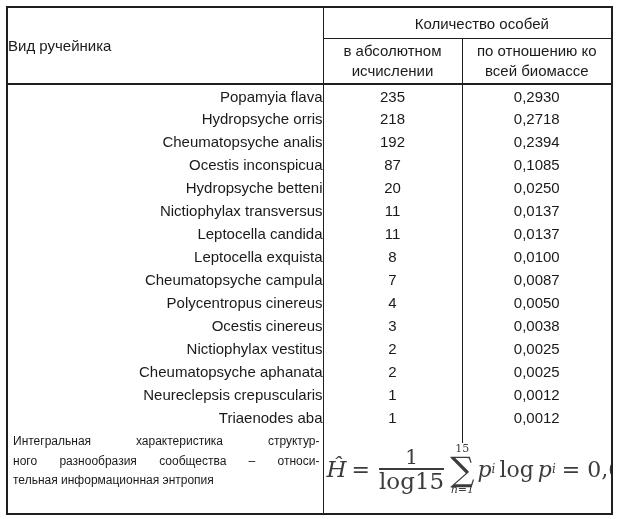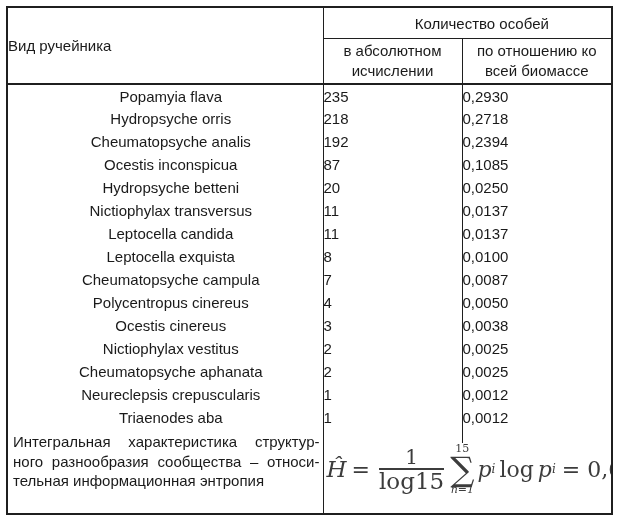--- a/index.html
+++ b/index.html
@@ -42,32 +42,32 @@
     height:44px;
     border-bottom:2px solid var(--border);
     text-align:center;vertical-align:middle;
     line-height:20px;
     padding:0 8px;
   }
   th.sub-head.rel{border-left:1px solid var(--border);}
   tr.data-row{height:23px;}
   tr.data-row td{vertical-align:middle;}
   td.sp{
-    text-align:center;padding-left:11px;
+    text-align:right;padding-left:11px;
     border-right:1px solid var(--border);
     white-space:nowrap;
   }
-  td.num{}
+  td.num{text-align:center;}
   td.num.rel{border-left:1px solid var(--border);}
   tr.summary-row{height:85px;}
   td.summary-label{
     vertical-align:top;
     border-right:1px solid var(--border);
     padding:3px 3px 16px 5px;
-    font-size:15px;line-height:19.5px;
+    font-size:12px;line-height:19.5px;
   }
   td.summary-label .line{text-align:justify;text-align-last:justify;}
   td.summary-label .line.last{text-align:left;text-align-last:left;}
   td.formula-cell{vertical-align:middle;overflow:hidden;}
   .formula{
     display:flex;align-items:center;
     white-space:nowrap;
     font-family:"DejaVu Serif","Liberation Serif",serif;
     color:var(--formula);
     font-size:22px;

